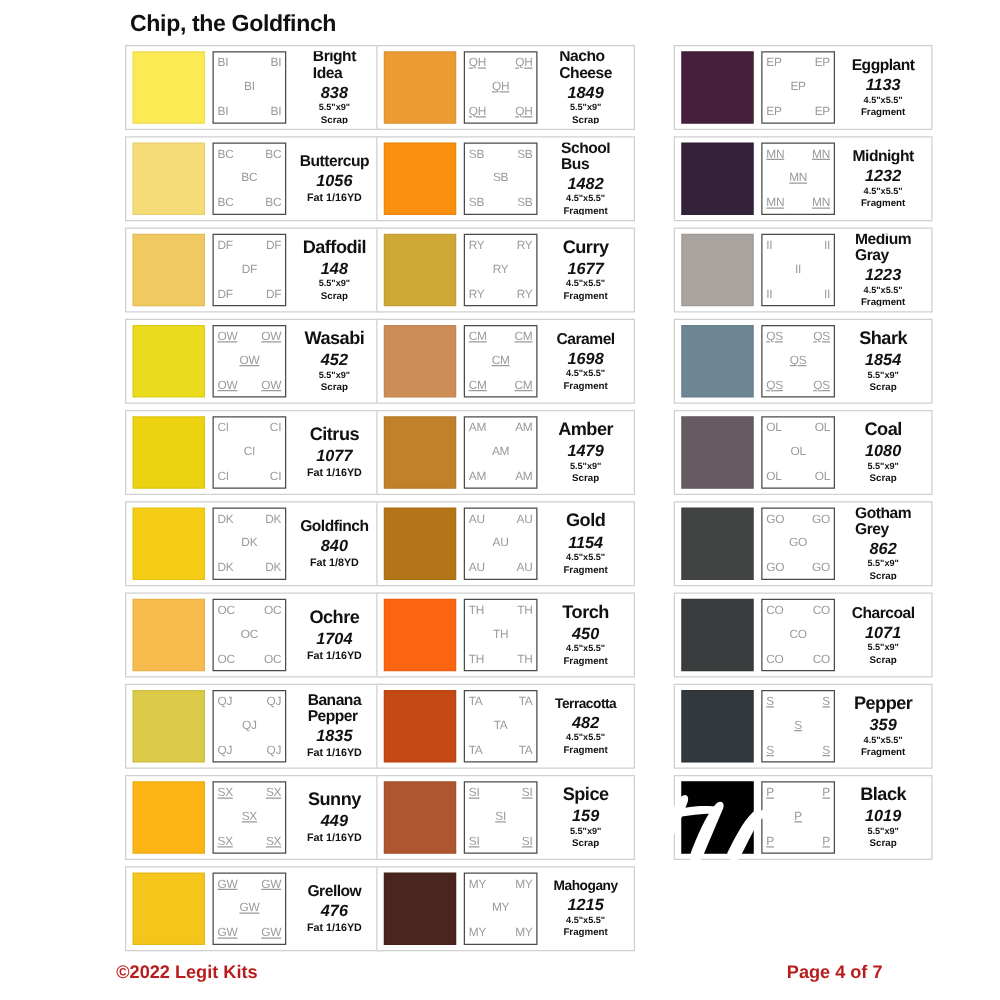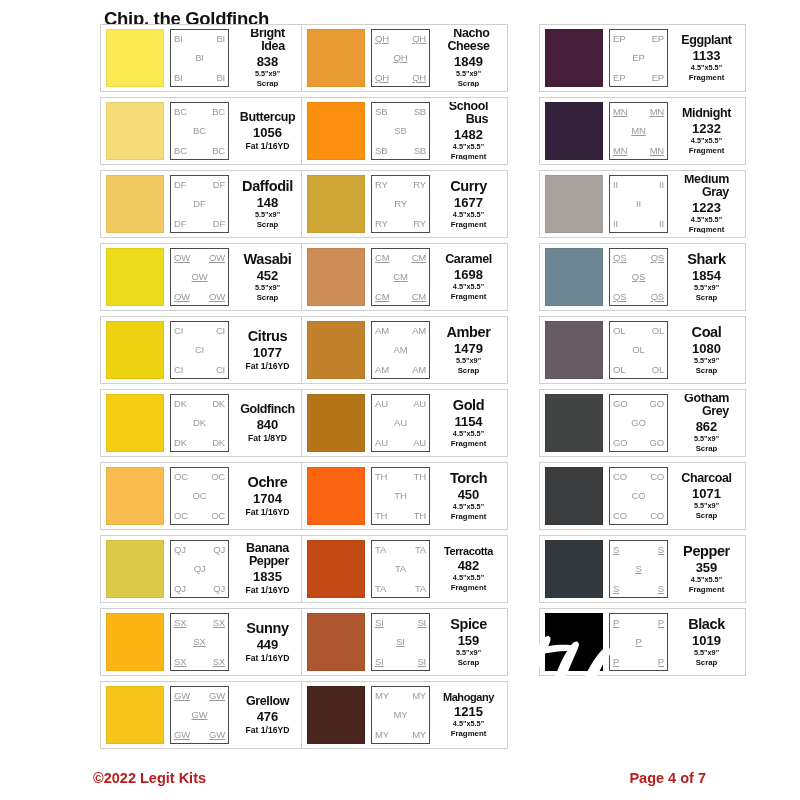--- a/index.html
+++ b/index.html
@@ -75,21 +75,21 @@
     font-weight: bold;
     color: #111111;
     letter-spacing: -0.3px;
   }
   #hdr-left  { left: 104px; }
   #hdr-right { left: 505px; width: 196px; text-align: right; }
 
   
   .column {
     position: absolute;
-    top: 24px;
+    top: 36px;
     width: 207px;
   }
   #col-1 { left: 100px; }
   #col-2 { left: 301px; }
   #col-3 { left: 503px; padding-left: 36px; }
 
   
   .card {
     position: relative;
     box-sizing: border-box;
@@ -139,39 +139,40 @@
 
   .info {
     flex: 1 1 auto;
     min-width: 0;
     height: 58px;
     padding-left: 3px;
     display: flex;
     flex-direction: column;
     align-items: center;
     justify-content: center;
-    text-align: right;
+    text-align: left;
     overflow: hidden;
   }
   .c-name {
     font-weight: bold;
     color: #111111;
     line-height: 1.03;
     letter-spacing: -0.4px;
     white-space: pre-line;
   }
   .c-name.s-lg  { font-size: 14.5px; }
   .c-name.s-md  { font-size: 12.5px; }
   .c-name.s-sm  { font-size: 11px; }
   .c-num {
     font-size: 13px;
     font-weight: bold;
     color: #111111;
     line-height: 1.25;
     margin-top: 1px;
+    font-style: italic;
   }
   .c-size {
     font-size: 7.3px;
     font-weight: bold;
     color: #111111;
     line-height: 1.22;
     white-space: nowrap;
   }
   .c-cut {
     font-size: 7.8px;

